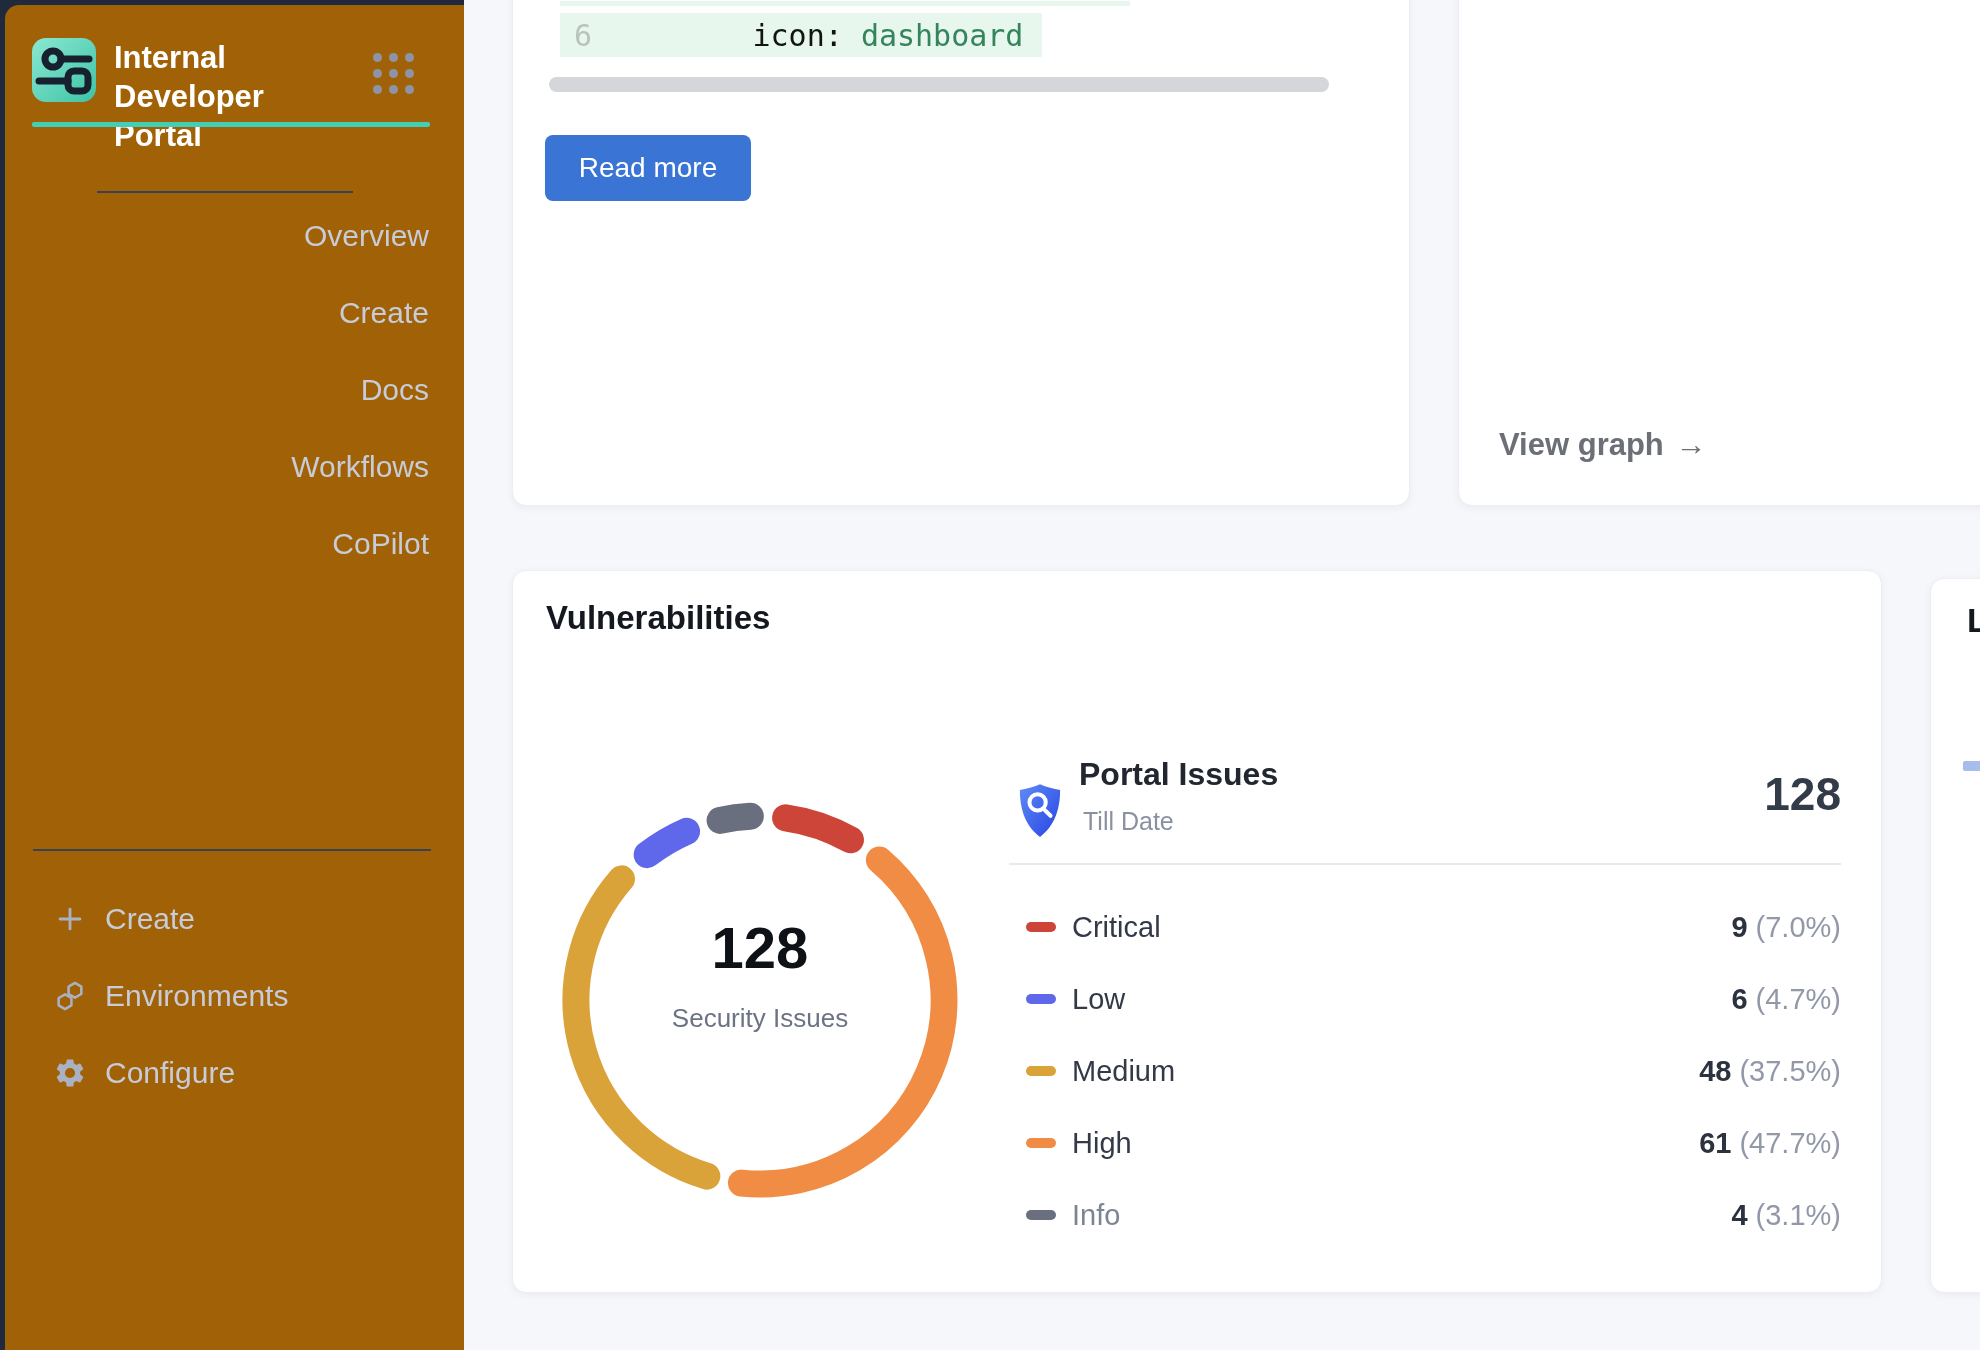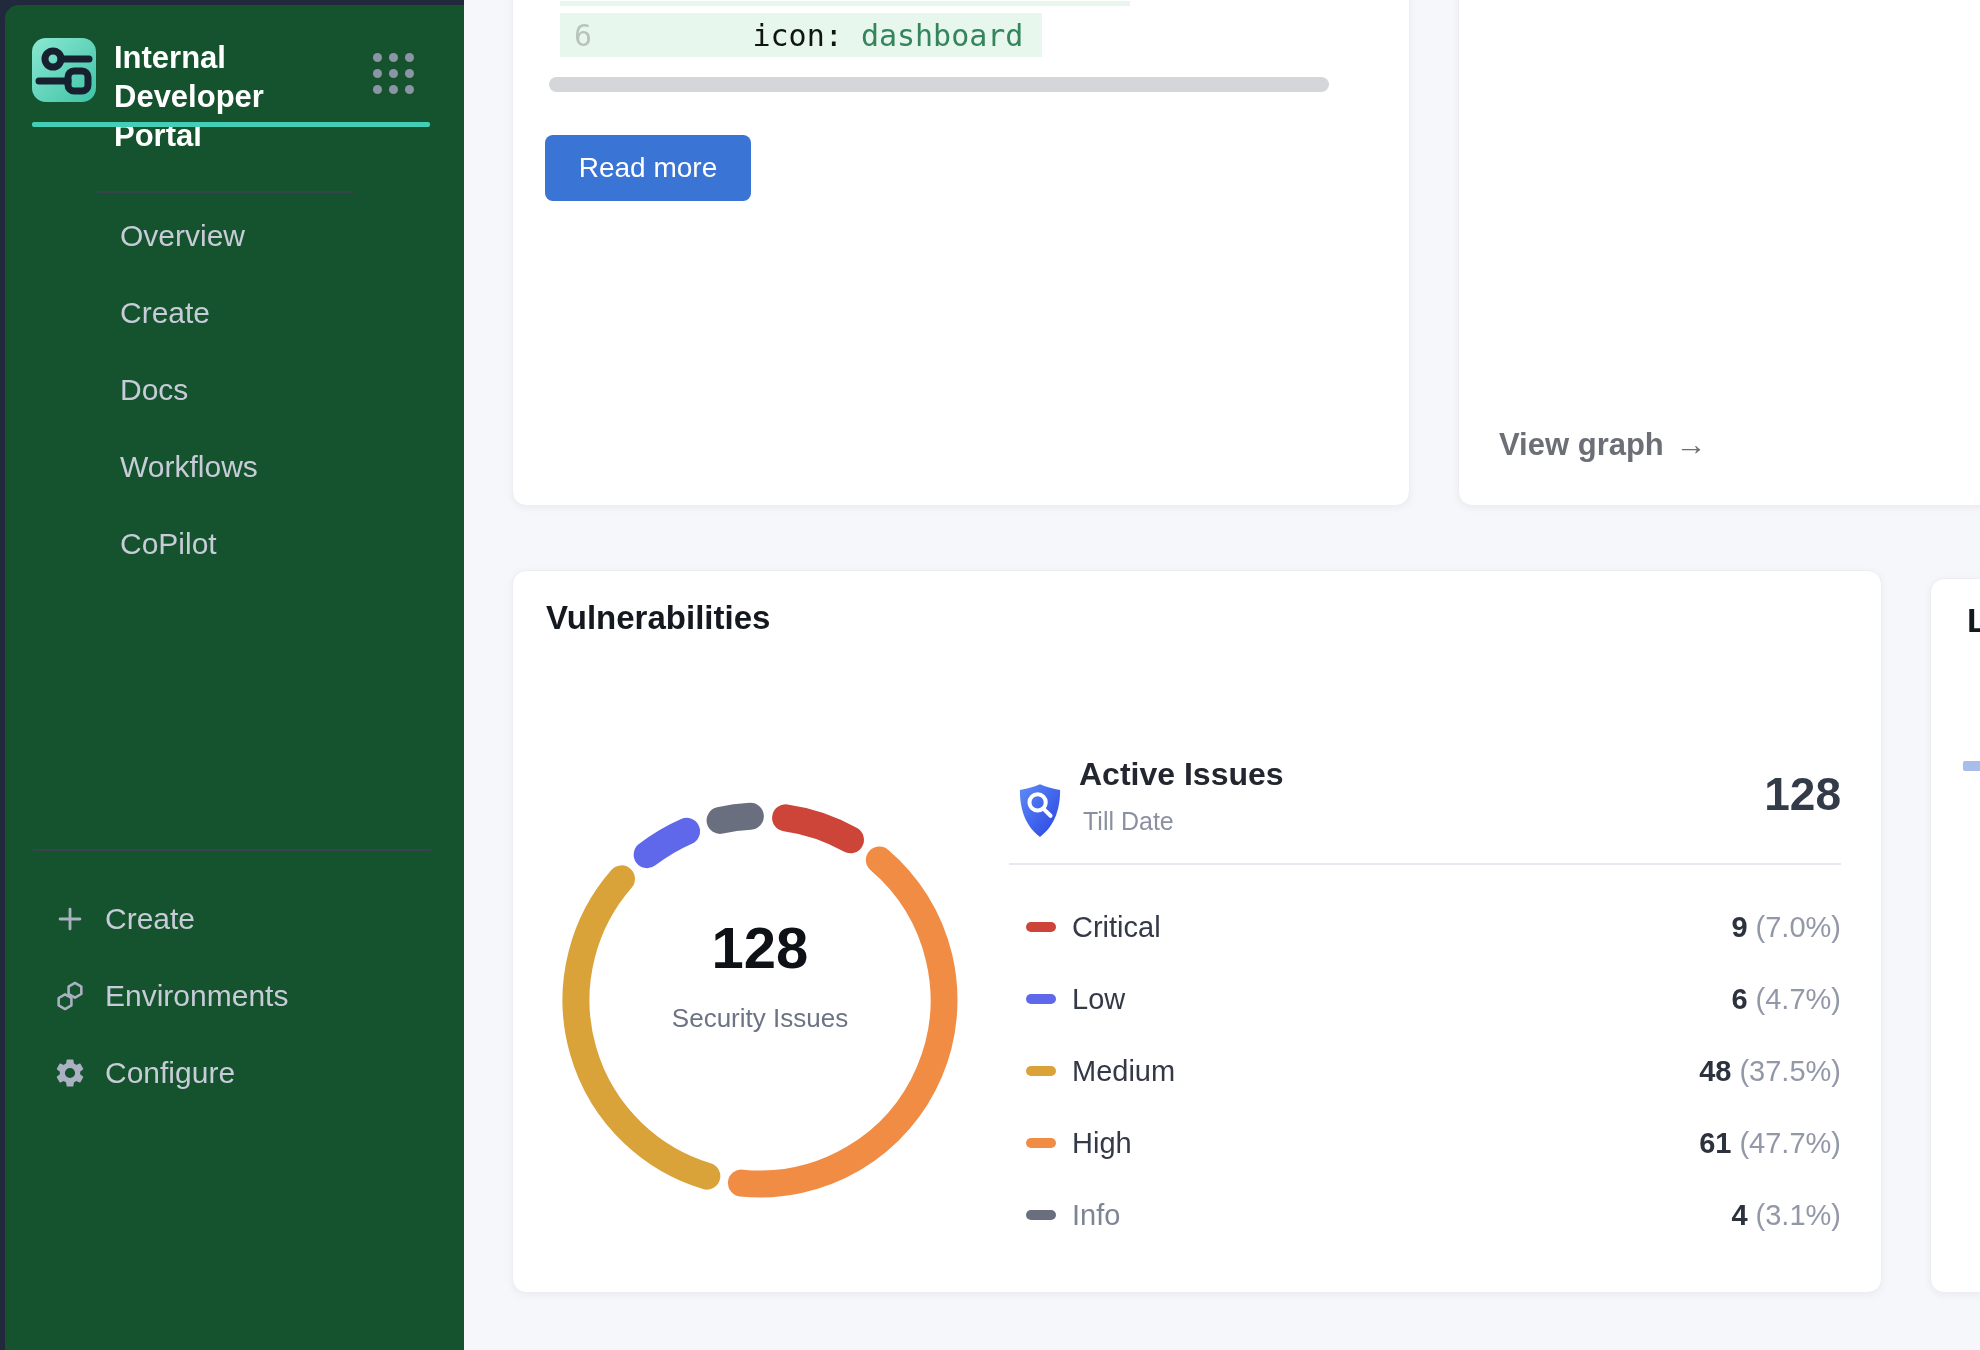--- a/index.html
+++ b/index.html
@@ -2,29 +2,29 @@
 <html><head>
 <meta charset="utf-8">
 <style>
   * { margin:0; padding:0; box-sizing:border-box; }
   html,body { width:1980px; height:1350px; }
   body { font-family:"Liberation Sans", sans-serif; background:#f5f7fb; }
   .screen { position:relative; width:1980px; height:1350px; overflow:hidden; background:#f5f7fb; }
 
   
   .sidebar-wrap { position:absolute; left:0; top:0; width:464px; height:1350px; background:#202a3c; }
-  .sidebar { position:absolute; left:5px; top:5px; right:0; bottom:0; background:#14532d; border-top-left-radius:14px; }
+  .sidebar { position:absolute; left:5px; top:5px; right:0; bottom:0; background:#a16207; border-top-left-radius:14px; }
   .logo { position:absolute; left:27px; top:33px; width:64px; height:64px; }
   .app-title { position:absolute; left:109px; top:33px; width:240px; font-size:31px; line-height:39px; font-weight:700; color:#ffffff; }
   .grid-icon { position:absolute; left:368px; top:48px; width:42px; height:42px; display:grid; grid-template-columns:repeat(3,9px); grid-template-rows:repeat(3,9px); gap:7px; cursor:pointer; }
   .grid-icon span { width:9px; height:9px; border-radius:50%; background:#8d94a6; }
   .teal-rule { position:absolute; left:27px; top:117px; width:398px; height:5px; border-radius:2px; background:#43cfb6; }
   .divider-top { position:absolute; left:92px; top:186px; width:256px; height:2px; background:#39424f; }
   .nav { position:absolute; left:28px; top:196px; width:396px; }
-  .nav-item { height:70px; margin-bottom:7px; border-radius:10px; display:flex; align-items:center; padding-left:87px; font-size:30px; color:#c7ccd8; cursor:pointer; }
+  .nav-item { height:70px; margin-bottom:7px; border-radius:10px; display:flex; align-items:center; padding-left:87px; font-size:30px; color:#c7ccd8; cursor:pointer;justify-content:flex-end; }
   .nav-item.active { background:#1c3a5f; color:#4ea7e9; }
   .divider-bottom { position:absolute; left:28px; top:844px; width:398px; height:2px; background:#39424f; }
   .footer-nav { position:absolute; left:28px; top:879px; width:396px; }
   .footer-item { height:70px; margin-bottom:7px; display:flex; align-items:center; gap:18px; padding-left:20px; font-size:30px; color:#c7ccd8; cursor:pointer; border-radius:10px; }
   .footer-item .icon { width:34px; height:34px; display:flex; align-items:center; justify-content:center; }
 
   
   .main { position:absolute; left:464px; top:0; width:1516px; height:1350px; }
   .card { position:absolute; background:#ffffff; border:1px solid #eceef4; border-radius:14px; box-shadow:0 2px 8px rgba(15,23,42,.05); }
 
@@ -195,21 +195,21 @@
               <stop offset="0" stop-color="#5f8cf6"></stop>
                 <stop offset="1" stop-color="#2743e3"></stop>
             </linearGradient>
           </defs>
           <path d="M24 1 C31 4 38 6 45 7 C45 24 41 43 24 56 C7 43 3 24 3 7 C10 6 17 4 24 1 Z" fill="url(#sg)"></path>
           <g stroke="#ffffff" stroke-width="4.2" fill="none" stroke-linecap="round">
             <circle cx="21.5" cy="20" r="8.5"></circle>
             <line x1="28" y1="27" x2="35" y2="34"></line>
           </g>
         </svg>
-        <div class="sum-title">Active Issues</div>
+        <div class="sum-title">Portal Issues</div>
         <div class="sum-sub">Till Date</div>
         <div class="sum-value">128</div>
         <div class="sum-divider"></div>
         <div class="legend" id="legend">
             <div class="legend-row">
     <span class="legend-pill" style="background: rgb(204, 69, 56);"></span>
     <span class="legend-label">Critical</span>
     <span class="legend-value"><span>9</span> <span class="pct">(7.0%)</span></span>
   </div>
             <div class="legend-row">

